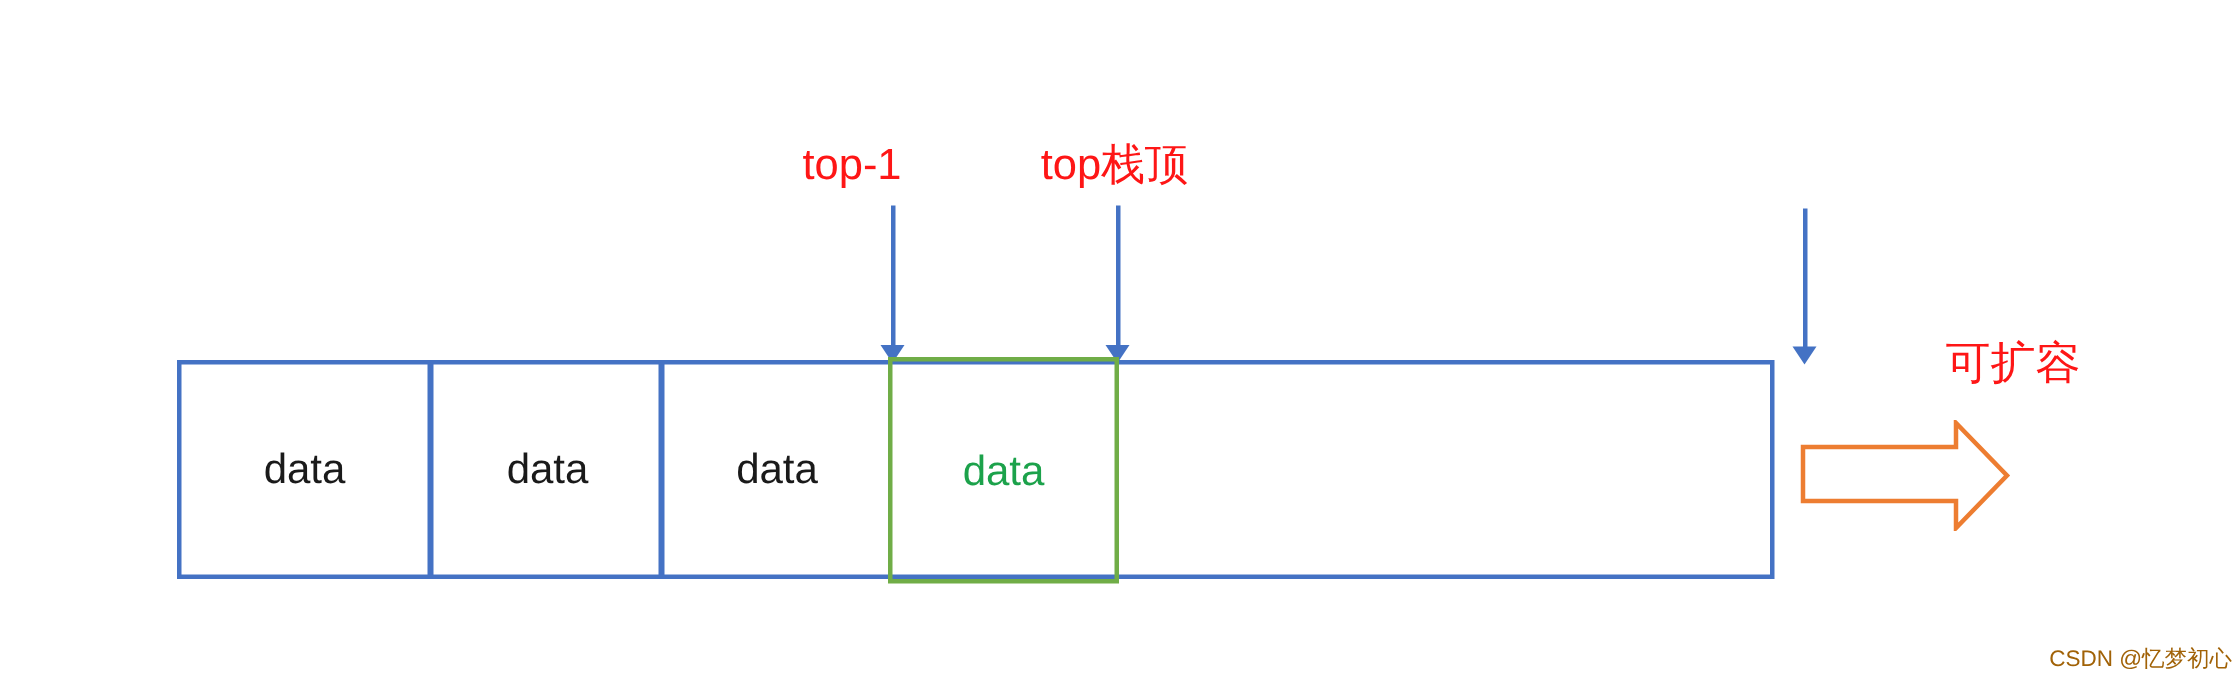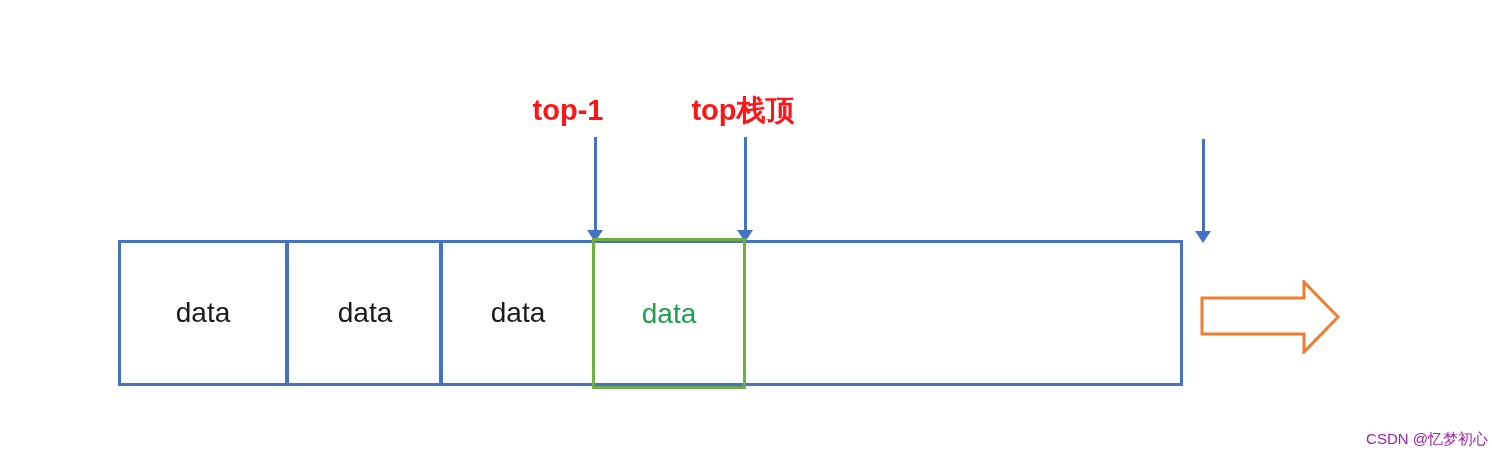--- a/index.html
+++ b/index.html
@@ -15,21 +15,20 @@
   }
 
   
   .red-label {
     position: absolute;
     color: #fe1616;
     font-size: 29px;
     text-align: center;
     white-space: nowrap;
     line-height: 1.1;
-    font-weight: bold;
   }
   .lbl-top-minus-1 { left: 508; left: 508px; top: 95px; width: 120px; }
   .lbl-top         { left: 678px; top: 95px; width: 130px; }
   .lbl-capacity    { left: 1108px; top: 95px; width: 192px; }
   .lbl-expand      { left: 1282px; top: 226px; width: 120px; font-size: 30px; }
 
   
   .varrow { position: absolute; width: 16px; }
   .varrow .shaft {
     position: absolute;
@@ -102,31 +101,32 @@
     position: absolute;
     left: 1200px; top: 280px;
     width: 142px; height: 74px;
   }
 
   
   .watermark {
     position: absolute;
     right: 4px; top: 430px;
     font-size: 15px;
-    color: #a21caf;
+    color: #a16207;
     white-space: nowrap;
   }
 </style>
 </head>
 <body>
 
 <div class="canvas">
 
   <div class="red-label lbl-top-minus-1">top-1</div>
   <div class="red-label lbl-top">top栈顶</div>
+  <div class="red-label lbl-expand">可扩容</div>
 
   <div class="varrow varrow-top-minus-1">
     <div class="shaft"></div>
     <div class="head"></div>
   </div>
   <div class="varrow varrow-top">
     <div class="shaft"></div>
     <div class="head"></div>
   </div>
   <div class="varrow varrow-capacity">

